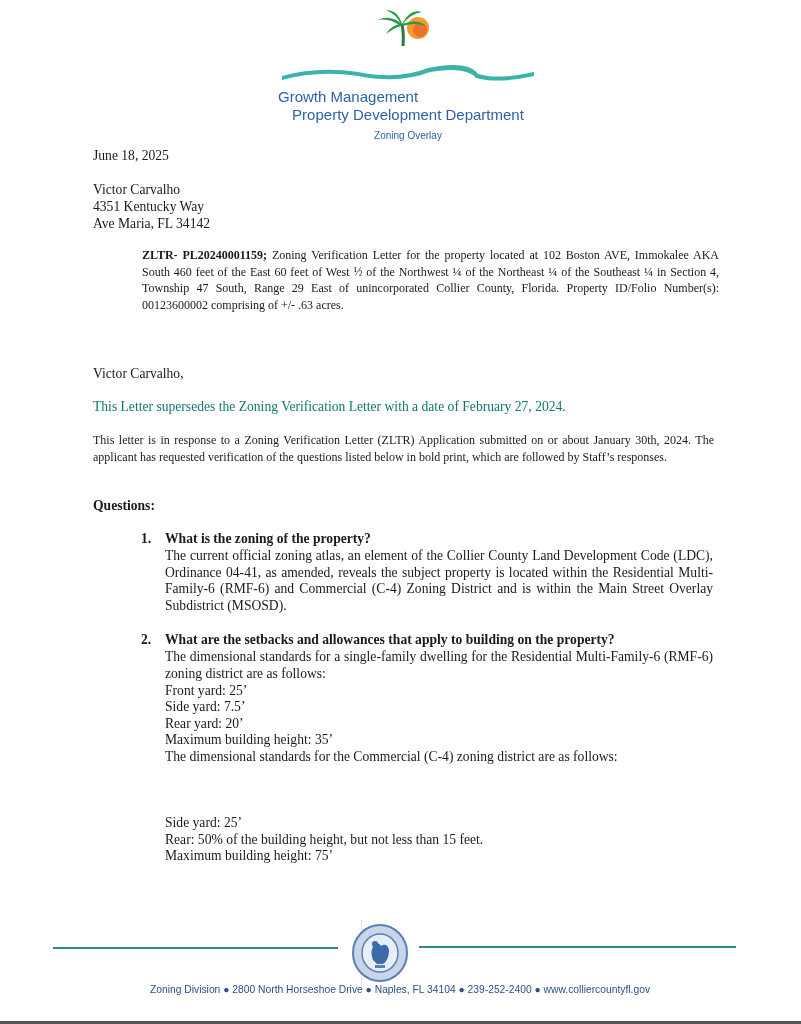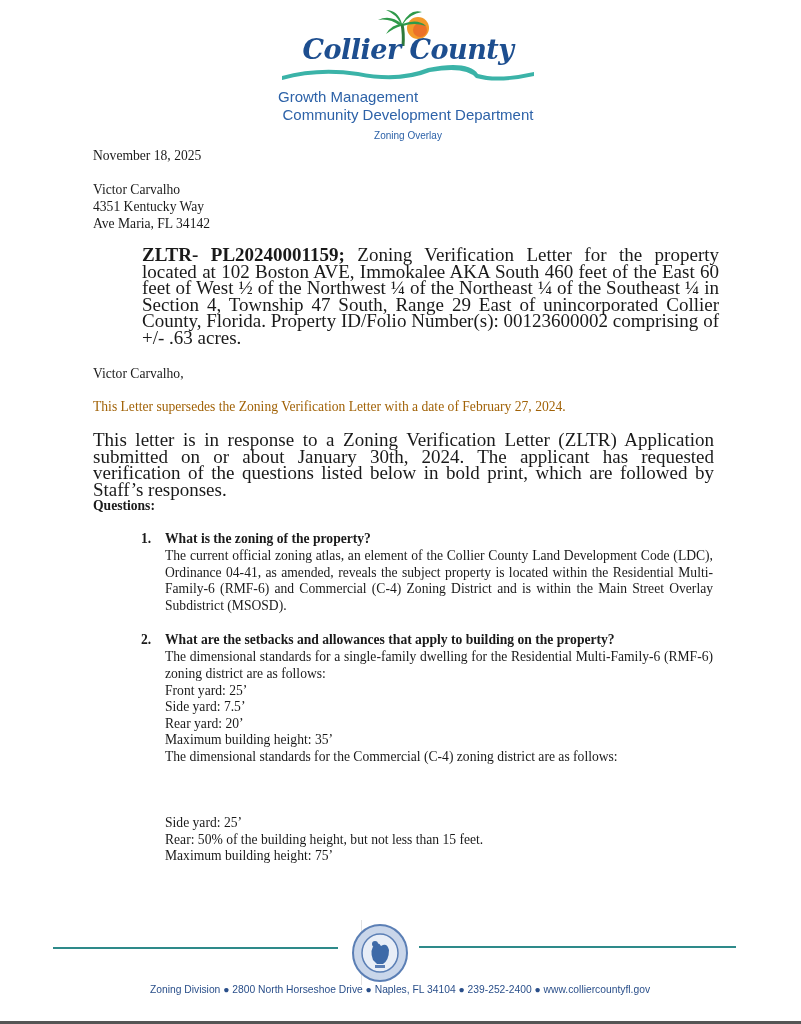--- a/index.html
+++ b/index.html
@@ -9,23 +9,23 @@
 
     
     .logo { position: absolute; left: 278px; top: 6px; width: 260px; height: 135px; }
     .logo svg { position: absolute; left: 0; top: 0; }
     .logo-title { position: absolute; left: 0; top: 28px; width: 260px; text-align: center; font-family: "DejaVu Serif", serif; font-size: 27px; font-weight: bold; color: #1d4e8f; letter-spacing: -0.5px; font-style: italic; }
     .logo-line1 { position: absolute; left: 0; top: 82px; width: 260px; font-family: "Liberation Sans", sans-serif; font-size: 15px; color: #2d62a8; }
     .logo-line2 { position: absolute; left: -10px; top: 100px; width: 280px; text-align: center; font-family: "Liberation Sans", sans-serif; font-size: 15px; color: #2d62a8; }
     .logo-line3 { position: absolute; left: 0; top: 124px; width: 260px; text-align: center; font-family: "Liberation Sans", sans-serif; font-size: 10px; color: #2d62a8; }
 
     .txt { position: absolute; font-size: 13.6px; line-height: 16.5px; white-space: nowrap; }
-    .para { position: absolute; font-size: 19px; line-height: 16.6px; text-align: justify; }
+    .para { position: absolute; font-size: 12px; line-height: 16.6px; text-align: justify; }
     .bold { font-weight: bold; }
-    .red { color: #a16207; }
+    .red { color: #0f766e; }
 
     .subject { left: 142px; top: 247px; width: 577px; }
     .q-num { position: absolute; font-weight: bold; font-size: 13.6px; }
     .q-title { position: absolute; font-weight: bold; font-size: 13.6px; white-space: nowrap; }
     .q-body { position: absolute; left: 165px; width: 548px; font-size: 13.6px; line-height: 16.6px; text-align: justify; }
     .list-line { position: absolute; left: 165px; font-size: 13.6px; white-space: nowrap; }
 
     
     .footer-line-left { position: absolute; left: 53px; top: 947px; width: 285px; height: 2px; background: #2e8a8a; }
     .footer-line-right { position: absolute; left: 419px; top: 946px; width: 317px; height: 2px; background: #2e8a8a; }
@@ -43,27 +43,26 @@
       <circle cx="140" cy="22" r="11" fill="#f39a2a"></circle>
       <circle cx="142" cy="24" r="7" fill="#e8602a" opacity="0.7"></circle>
       <path d="M125 40 Q126 28 124 18" stroke="#2f7a3a" stroke-width="3" fill="none"></path>
       <path d="M124 18 Q112 8 100 14 Q112 12 122 20Z" fill="#2f9a4a"></path>
       <path d="M124 18 Q120 4 108 4 Q118 8 123 18Z" fill="#2f9a4a"></path>
       <path d="M124 18 Q132 2 144 6 Q132 8 125 18Z" fill="#2f9a4a"></path>
       <path d="M124 18 Q140 12 148 20 Q136 16 125 20Z" fill="#2f9a4a"></path>
       <path d="M124 18 Q114 18 108 28 Q116 22 123 20Z" fill="#2f9a4a"></path>
       <path d="M4 70 Q40 60 80 66 Q120 74 150 62 Q190 54 200 68 Q220 74 256 66 L256 70 Q220 78 198 72 Q188 60 152 66 Q122 78 80 70 Q40 64 4 74Z" fill="#3bb3a8"></path>
     </svg>
-    <div class="logo-title">Collier County</div>
     <div class="logo-line1">Growth Management</div>
-    <div class="logo-line2">Community Development Department</div>
+    <div class="logo-line2">Property Development Department</div>
     <div class="logo-line3">Zoning Overlay</div>
   </div>
 
-  <div class="txt" style="left:93px; top:148px;">November 18, 2025</div>
+  <div class="txt" style="left:93px; top:148px;">June 18, 2025</div>
   <div class="txt" style="left:93px; top:182px;">Victor Carvalho</div>
   <div class="txt" style="left:93px; top:199px;">4351 Kentucky Way</div>
   <div class="txt" style="left:93px; top:216px;">Ave Maria, FL 34142</div>
 
   <div class="para subject"><span class="bold">ZLTR- PL20240001159;</span><span> Zoning Verification Letter for the property located at 102 Boston AVE, Immokalee AKA South 460 feet of the East 60 feet of West ½ of the Northwest ¼ of the Northeast ¼ of the Southeast ¼ in Section 4, Township 47 South, Range 29 East of unincorporated Collier County, Florida. Property ID/Folio Number(s): 00123600002 comprising of +/- .63 acres.</span></div>
 
   <div class="txt" style="left:93px; top:366px;">Victor Carvalho,</div>
 
   <div class="txt red" style="left:93px; top:399px;">This Letter supersedes the Zoning Verification Letter with a date of February 27, 2024.</div>
 

